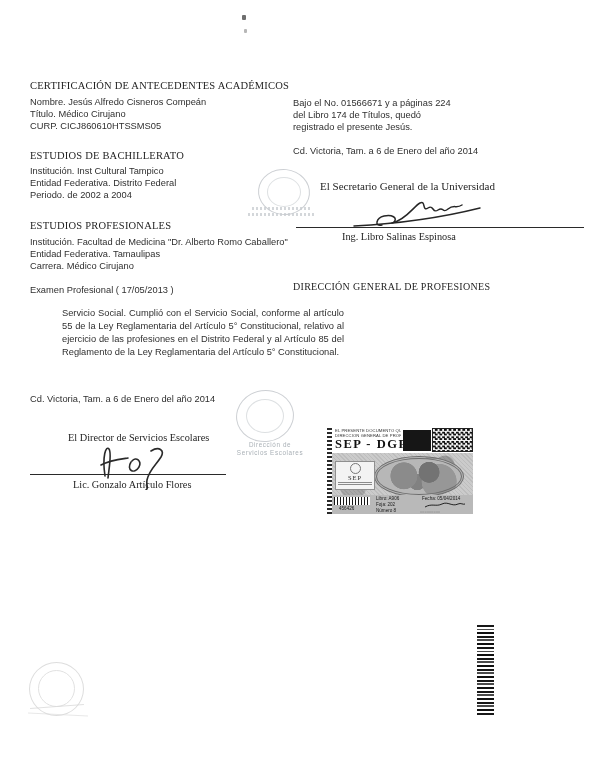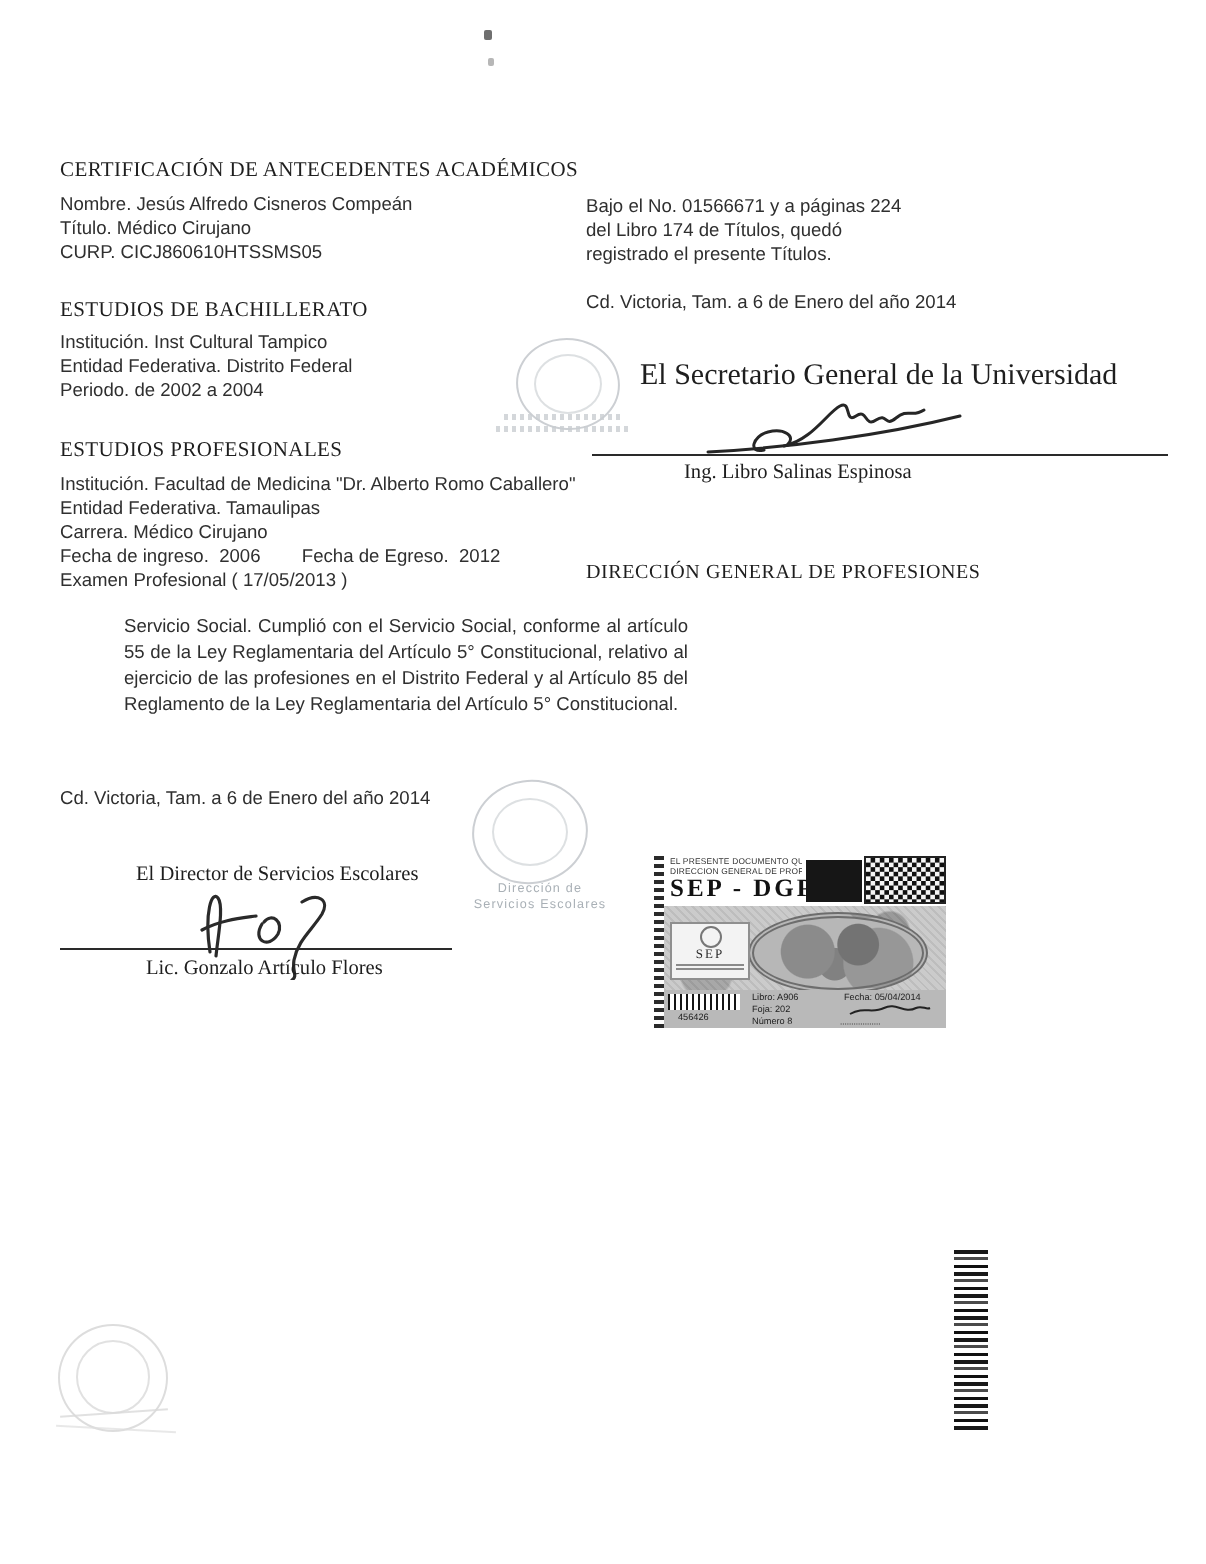--- a/index.html
+++ b/index.html
@@ -65,21 +65,20 @@
 
   <div class="abs serif h-title" style="left:30px;top:150px;">ESTUDIOS DE BACHILLERATO</div>
   <div class="abs sans" style="left:30px;top:166px;">Institución.  Inst Cultural Tampico</div>
   <div class="abs sans" style="left:30px;top:178px;">Entidad Federativa.  Distrito Federal</div>
   <div class="abs sans" style="left:30px;top:190px;">Periodo. de 2002 a 2004</div>
 
   <div class="abs serif h-title" style="left:30px;top:220px;">ESTUDIOS PROFESIONALES</div>
   <div class="abs sans" style="left:30px;top:237px;">Institución.  Facultad de Medicina "Dr. Alberto Romo Caballero"</div>
   <div class="abs sans" style="left:30px;top:249px;text-align:right;">Entidad Federativa.  Tamaulipas</div>
   <div class="abs sans" style="left:30px;top:261px;">Carrera.  Médico Cirujano</div>
-  <div class="abs sans pre" style="left:30px;top:273px;">Fecha de ingreso.  2006        Fecha de Egreso.  2012</div>
   <div class="abs sans" style="left:30px;top:285px;">Examen Profesional ( 17/05/2013 )</div>
 
   <div class="abs sans just" style="left:30px;top:307px;width:282px;line-height:13px;margin-left:32px;">Servicio Social.  Cumplió con el  Servicio Social,  conforme  al artículo 55 de  la  Ley Reglamentaria  del  Artículo  5°  Constitucional, relativo al ejercicio  de  las  profesiones  en  el  Distrito  Federal  y  al Artículo 85 del  Reglamento  de  la Ley  Reglamentaria  del  Artículo 5° Constitucional.</div>
 
   <div class="abs sans" style="left:30px;top:394px;">Cd. Victoria, Tam. a 6 de Enero del año 2014</div>
 
   <div class="abs serif" style="left:68px;top:432px;font-size:10.3px;">El Director de Servicios Escolares</div>
 
   <svg class="abs" style="left:95px;top:438px;" width="92" height="52" viewBox="0 0 92 52">
     <g fill="none" stroke="#2a2a2a" stroke-width="1.6" stroke-linecap="round">
@@ -93,30 +92,30 @@
   <div class="abs serif" style="left:73px;top:479px;font-size:10.3px;">Lic. Gonzalo Artículo Flores</div>
 
   <div class="abs faint-circle" style="left:236px;top:390px;width:56px;height:50px;transform:rotate(-8deg);"></div>
   <div class="abs faint-inner" style="left:246px;top:399px;width:36px;height:32px;"></div>
   <div class="abs faint-text" style="left:222px;top:441px;width:96px;">Dirección de</div>
   <div class="abs faint-text" style="left:218px;top:449px;width:104px;">Servicios Escolares</div>
 
 
   <div class="abs sans" style="left:293px;top:98px;">Bajo el No. 01566671 y a páginas 224</div>
   <div class="abs sans" style="left:293px;top:110px;">del Libro 174 de Títulos, quedó</div>
-  <div class="abs sans" style="left:293px;top:122px;">registrado el presente Títulos.</div>
+  <div class="abs sans" style="left:293px;top:122px;">registrado el presente Jesús.</div>
 
   <div class="abs sans" style="left:293px;top:146px;">Cd. Victoria, Tam. a 6 de Enero del año 2014</div>
 
   <div class="abs faint-circle" style="left:258px;top:169px;width:50px;height:44px;transform:rotate(6deg);"></div>
   <div class="abs faint-inner" style="left:267px;top:177px;width:32px;height:28px;"></div>
   <div class="abs smudge" style="left:252px;top:207px;width:58px;"></div>
   <div class="abs smudge" style="left:248px;top:213px;width:66px;"></div>
 
-  <div class="abs serif" style="left:320px;top:180px;font-size:15px;">El Secretario General de la Universidad</div>
+  <div class="abs serif" style="left:320px;top:180px;font-size:11px;">El Secretario General de la Universidad</div>
 
   <svg class="abs" style="left:352px;top:196px;" width="132" height="34" viewBox="0 0 132 34">
     <g fill="none" stroke="#262626" stroke-width="1.5" stroke-linecap="round">
       <path d="M2,30 C40,28 88,22 128,12"></path>
       <path d="M30,29 C22,31 24,22 32,20 C40,18 46,22 42,26"></path>
       <path d="M40,27 C54,24 62,10 68,7 C74,4 70,16 76,12 C82,8 80,18 86,14 C92,10 90,18 96,13 C102,8 104,13 110,9"></path>
     </g>
   </svg>
   <div class="abs sigline" style="left:296px;top:227px;width:288px;border-top-width:1.2px;"></div>
   <div class="abs serif" style="left:342px;top:231px;font-size:10.3px;">Ing. Libro Salinas Espinosa</div>

